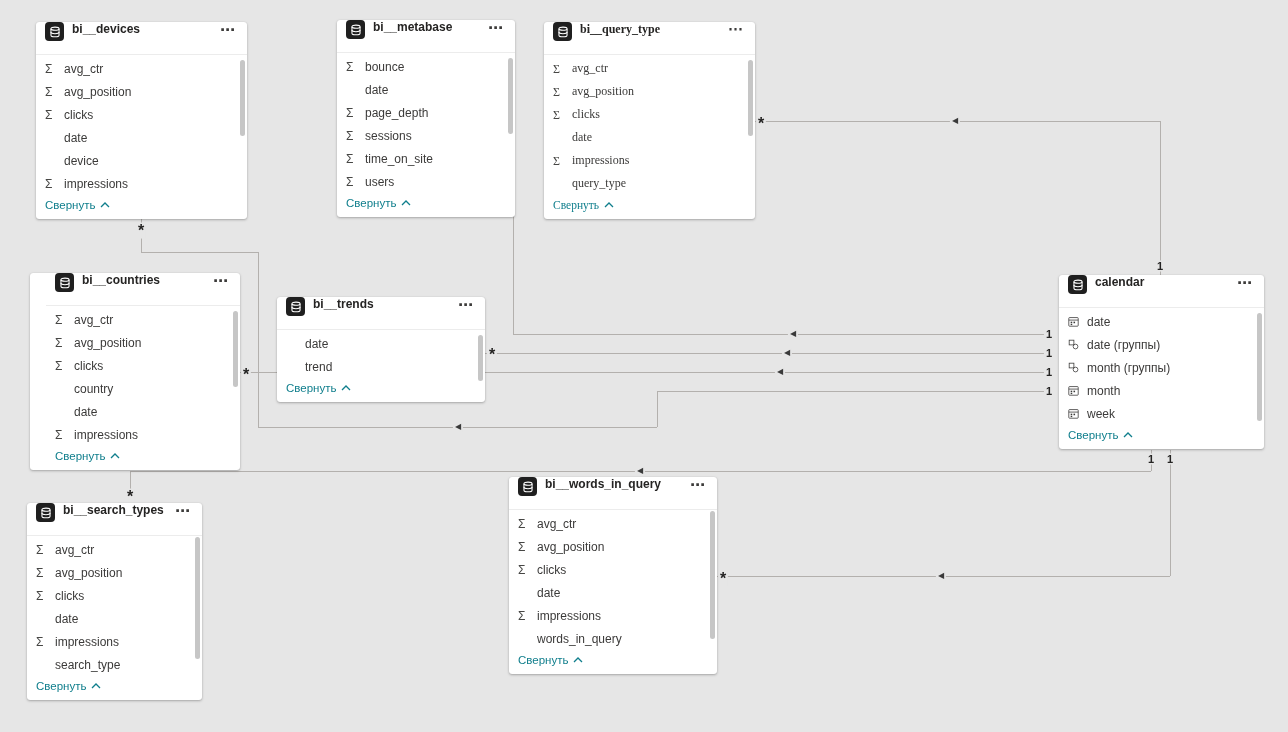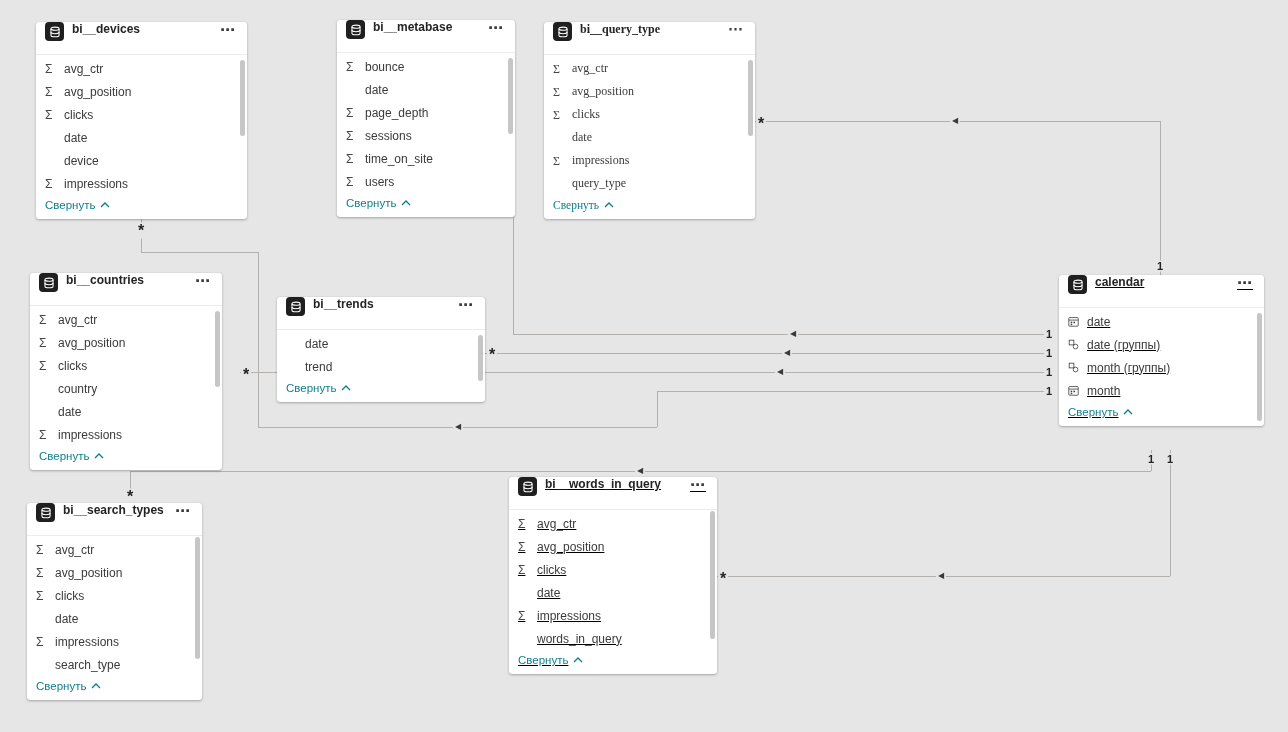--- a/index.html
+++ b/index.html
@@ -293,21 +293,21 @@
         </div>
       </div>
     <div class="card-footer">
       <span class="collapse-text">Свернуть</span>
       <svg width="10" height="6" viewBox="0 0 10 6">
         <path d="M1 5 L5 1 L9 5" stroke="#0f7e8c" fill="none" stroke-width="1.3"></path>
       </svg>
     </div>
   <div class="scroll-thumb" style="top: 38px; height: 76px;"></div>
     </div>
-    <div class="table-card" style="left: 30px; top: 273px; width: 192px;">
+    <div class="table-card" style="left: 30px; top: 273px; width: 210px; padding-left: 16px;">
     <div class="card-header">
       <span class="db-icon">
         <svg width="12" height="12" viewBox="0 0 16 16">
           <g fill="none" stroke="#ffffff" stroke-width="1.4">
             <ellipse cx="8" cy="3.6" rx="5.4" ry="2.1"></ellipse>
             <path d="M2.6 3.6v8.6c0 1.2 2.4 2.2 5.4 2.2s5.4-1 5.4-2.2V3.6"></path>
             <path d="M2.6 8c0 1.2 2.4 2.2 5.4 2.2S13.4 9.2 13.4 8"></path>
           </g>
         </svg>
       </span>
@@ -381,21 +381,21 @@
         </div>
       </div>
     <div class="card-footer">
       <span class="collapse-text">Свернуть</span>
       <svg width="10" height="6" viewBox="0 0 10 6">
         <path d="M1 5 L5 1 L9 5" stroke="#0f7e8c" fill="none" stroke-width="1.3"></path>
       </svg>
     </div>
   <div class="scroll-thumb" style="top: 38px; height: 46px;"></div>
     </div>
-    <div class="table-card" style="left: 1059px; top: 275px; width: 205px; text-decoration: underline;">
+    <div class="table-card" style="left: 1059px; top: 275px; width: 205px;">
     <div class="card-header">
       <span class="db-icon">
         <svg width="12" height="12" viewBox="0 0 16 16">
           <g fill="none" stroke="#ffffff" stroke-width="1.4">
             <ellipse cx="8" cy="3.6" rx="5.4" ry="2.1"></ellipse>
             <path d="M2.6 3.6v8.6c0 1.2 2.4 2.2 5.4 2.2s5.4-1 5.4-2.2V3.6"></path>
             <path d="M2.6 8c0 1.2 2.4 2.2 5.4 2.2S13.4 9.2 13.4 8"></path>
           </g>
         </svg>
       </span>
@@ -438,20 +438,32 @@
             <svg width="11" height="11" viewBox="0 0 14 14">
               <rect x="1" y="2" width="12" height="11" rx="1" fill="none" stroke="#3b3a39"></rect>
               <line x1="1" y1="5.2" x2="13" y2="5.2" stroke="#3b3a39"></line>
               <rect x="3.4" y="7.2" width="2" height="2" fill="#3b3a39"></rect>
               <rect x="7" y="7.2" width="2" height="2" fill="#3b3a39"></rect>
               <rect x="3.4" y="10" width="2" height="1.6" fill="#3b3a39"></rect>
             </svg>
           </span>
           <span class="field-label">month</span>
         </div>
+        <div class="field-row">
+          <span class="field-icon">
+            <svg width="11" height="11" viewBox="0 0 14 14">
+              <rect x="1" y="2" width="12" height="11" rx="1" fill="none" stroke="#3b3a39"></rect>
+              <line x1="1" y1="5.2" x2="13" y2="5.2" stroke="#3b3a39"></line>
+              <rect x="3.4" y="7.2" width="2" height="2" fill="#3b3a39"></rect>
+              <rect x="7" y="7.2" width="2" height="2" fill="#3b3a39"></rect>
+              <rect x="3.4" y="10" width="2" height="1.6" fill="#3b3a39"></rect>
+            </svg>
+          </span>
+          <span class="field-label">week</span>
+        </div>
       </div>
     <div class="card-footer">
       <span class="collapse-text">Свернуть</span>
       <svg width="10" height="6" viewBox="0 0 10 6">
         <path d="M1 5 L5 1 L9 5" stroke="#0f7e8c" fill="none" stroke-width="1.3"></path>
       </svg>
     </div>
   <div class="scroll-thumb" style="top: 38px; height: 108px;"></div>
     </div>
     <div class="table-card" style="left: 27px; top: 503px; width: 175px;">
@@ -503,21 +515,21 @@
         </div>
       </div>
     <div class="card-footer">
       <span class="collapse-text">Свернуть</span>
       <svg width="10" height="6" viewBox="0 0 10 6">
         <path d="M1 5 L5 1 L9 5" stroke="#0f7e8c" fill="none" stroke-width="1.3"></path>
       </svg>
     </div>
   <div class="scroll-thumb" style="top: 34px; height: 122px;"></div>
     </div>
-    <div class="table-card" style="left: 509px; top: 477px; width: 208px; text-decoration: underline;">
+    <div class="table-card" style="left: 509px; top: 477px; width: 208px;">
     <div class="card-header">
       <span class="db-icon">
         <svg width="12" height="12" viewBox="0 0 16 16">
           <g fill="none" stroke="#ffffff" stroke-width="1.4">
             <ellipse cx="8" cy="3.6" rx="5.4" ry="2.1"></ellipse>
             <path d="M2.6 3.6v8.6c0 1.2 2.4 2.2 5.4 2.2s5.4-1 5.4-2.2V3.6"></path>
             <path d="M2.6 8c0 1.2 2.4 2.2 5.4 2.2S13.4 9.2 13.4 8"></path>
           </g>
         </svg>
       </span>

